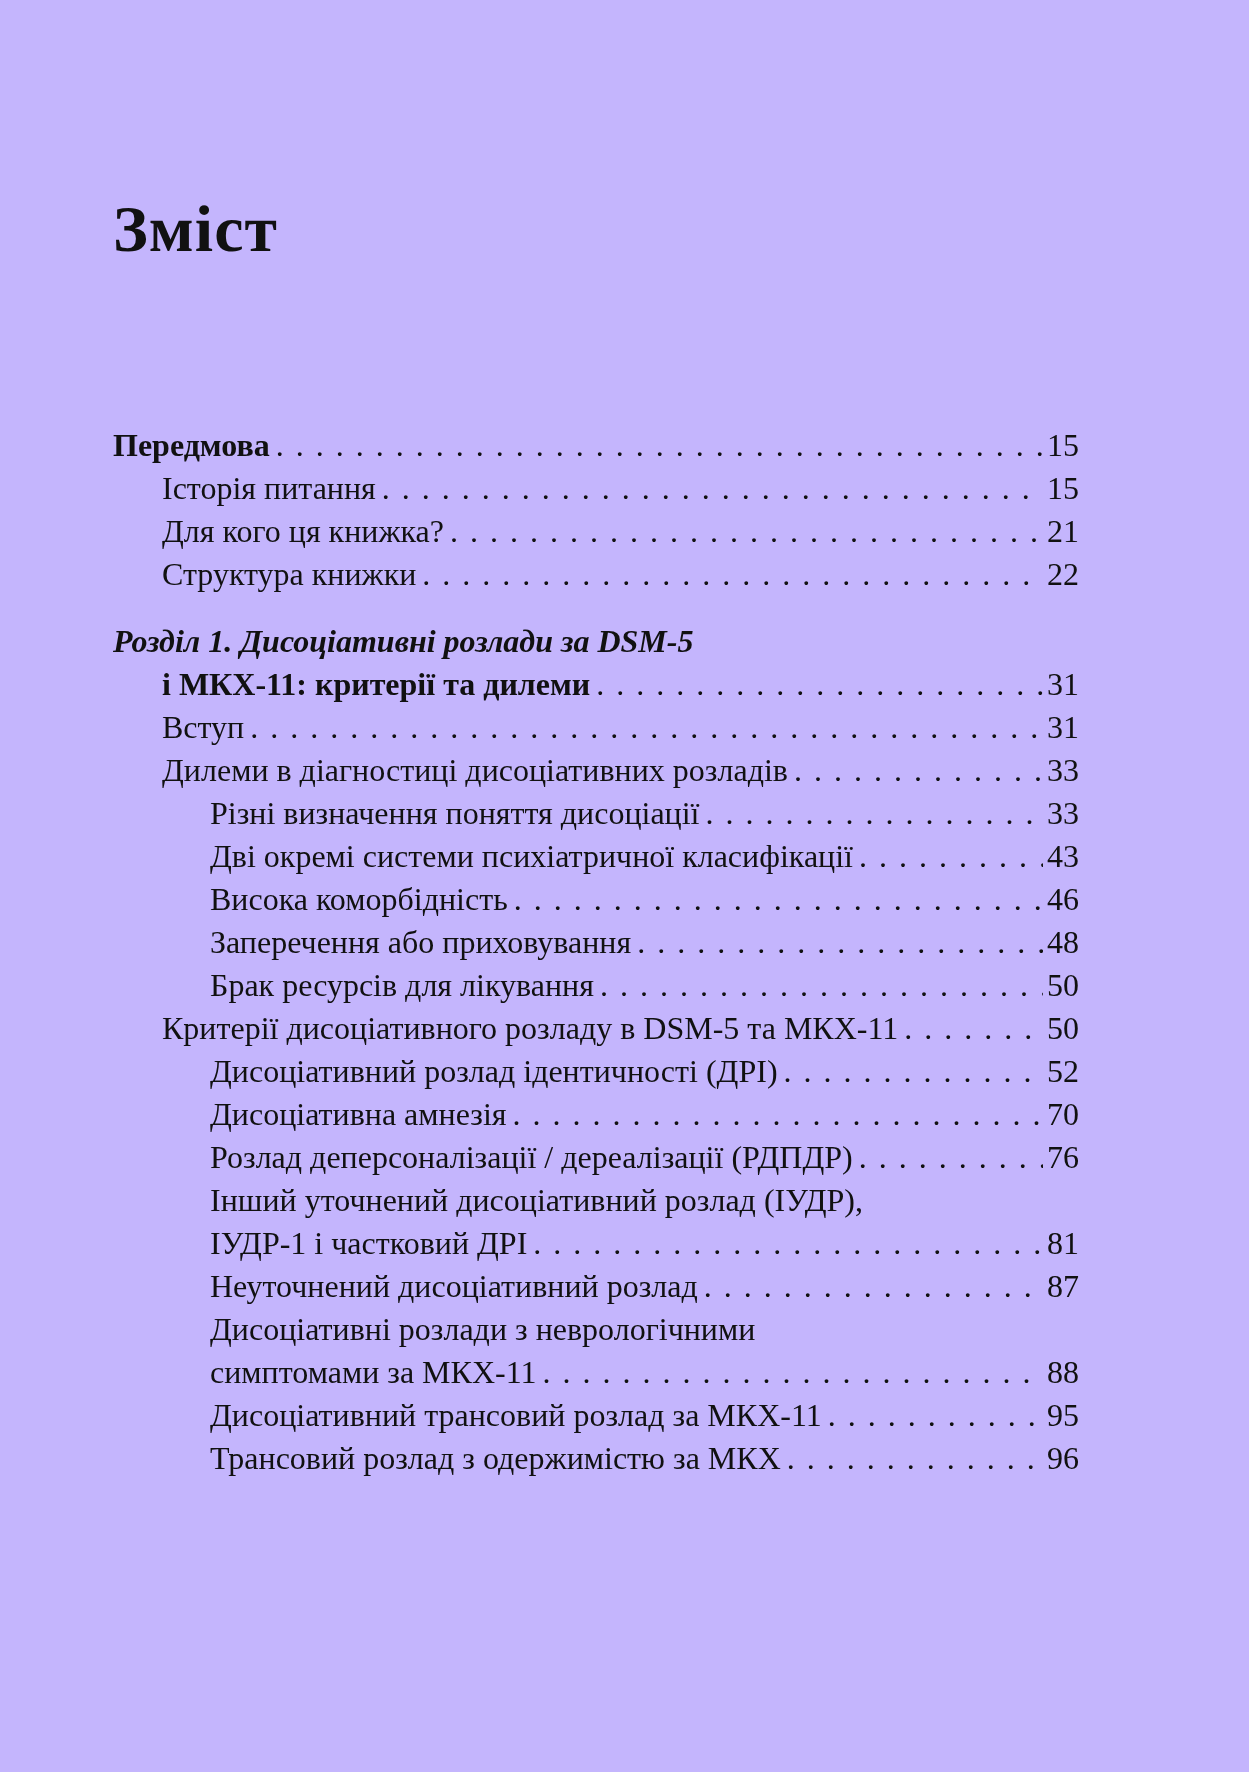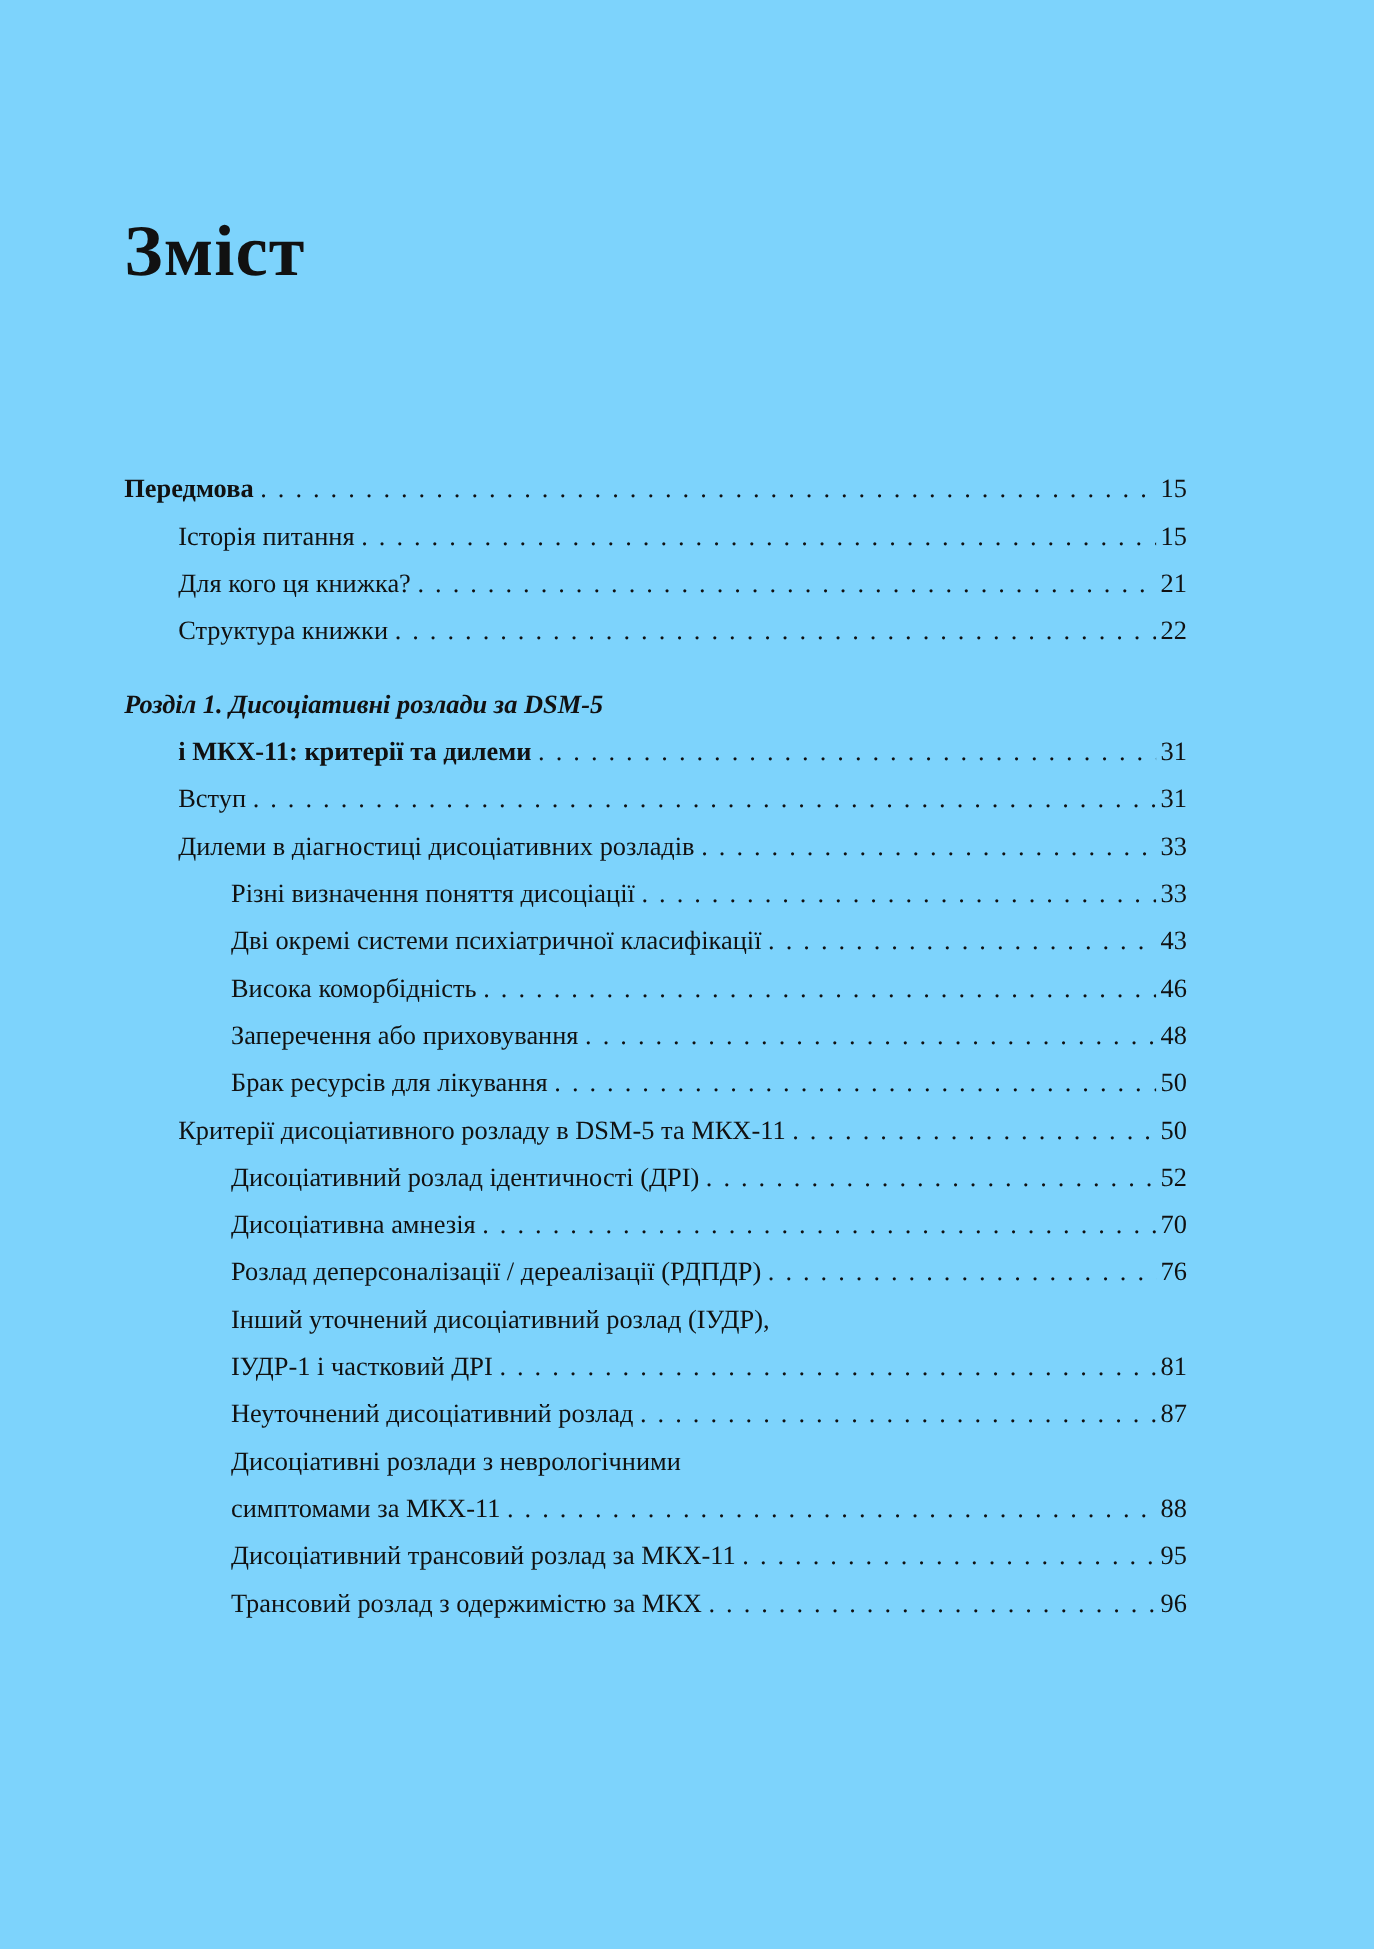--- a/index.html
+++ b/index.html
@@ -4,21 +4,21 @@
 <style>
   html, body {
     margin: 0;
     padding: 0;
     background: #e8e8e8;
   }
   .page {
     position: relative;
     width: 1249px;
     height: 1772px;
-    background: #7dd3fc;
+    background: #c4b5fd;
     color: #111111;
     font-family: "Liberation Serif", "DejaVu Serif", serif;
     overflow: hidden;
     margin: 0 auto;
   }
   .doc-title {
     position: absolute;
     left: 113px;
     top: 148px;
     font-size: 66px;
@@ -28,21 +28,21 @@
   }
   .toc {
     position: absolute;
     left: 113px;
     top: 424px;
     width: 966px;
   }
   .toc-row {
     display: flex;
     align-items: baseline;
-    font-size: 24px;
+    font-size: 32px;
     line-height: 43px;
     white-space: nowrap;
   }
   .toc-row.bold { font-weight: 700; }
   .toc-row.gap-before { margin-top: 24px; font-style: italic; }
   .toc-row.level-1 { padding-left: 49px; }
   .toc-row.level-2 { padding-left: 97px; }
   .toc-label { flex: 0 0 auto; }
   .toc-leader {
     flex: 1 1 auto;

